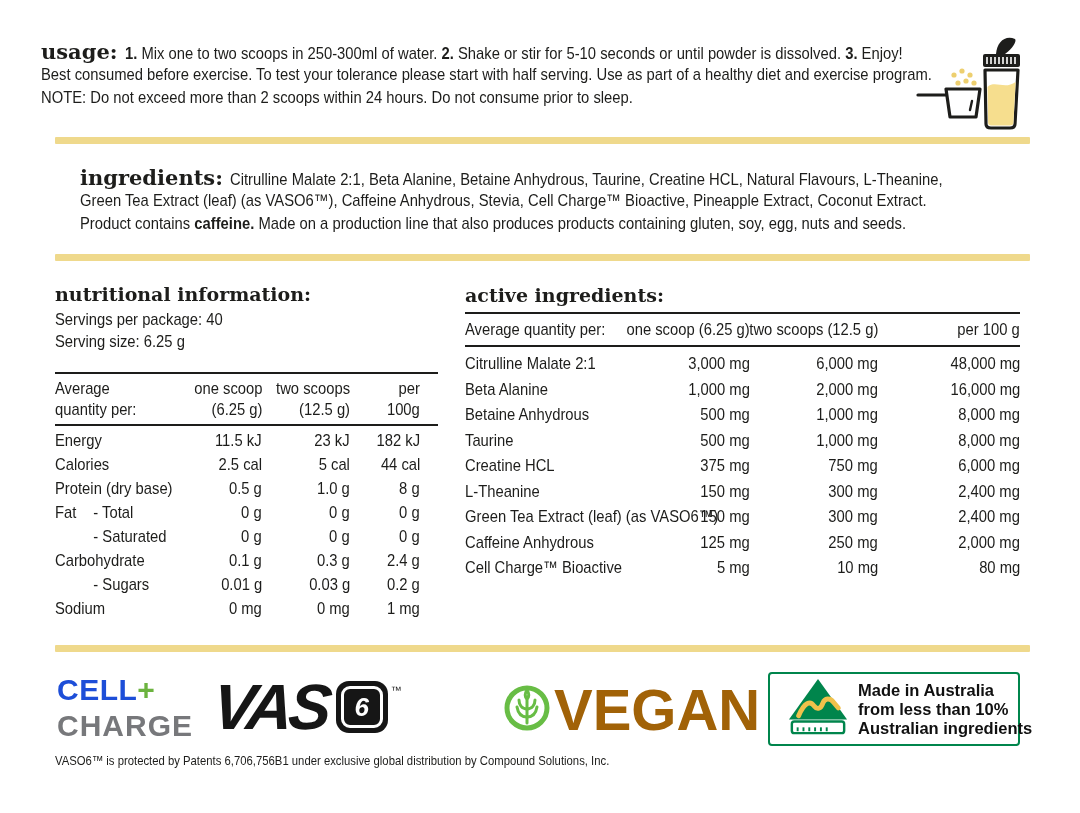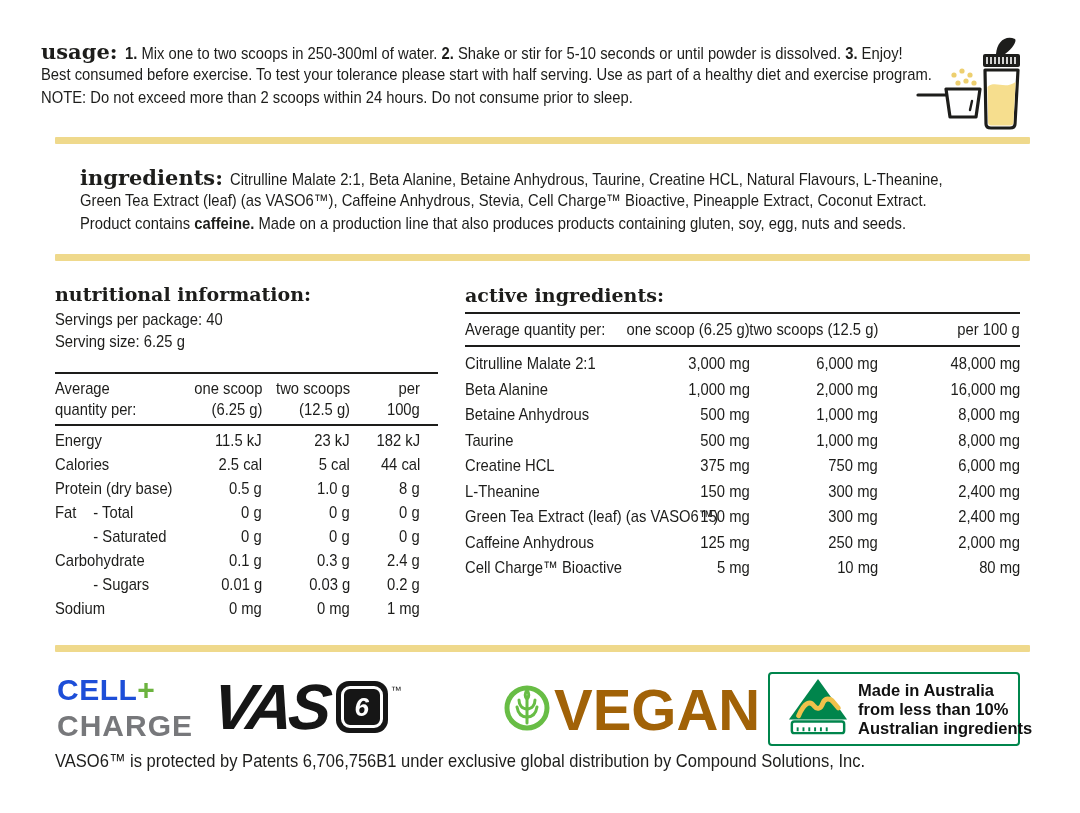--- a/index.html
+++ b/index.html
@@ -64,21 +64,21 @@
   .vsix{border:3px solid #fff;border-radius:9px;width:36px;height:36px;display:flex;align-items:center;
         justify-content:center;color:#fff;font-weight:800;font-style:italic;font-size:26px;}
   .vtm{font-size:11px;color:#161616;margin:-34px 0 0 3px;}
   .vegan{position:absolute;left:503px;top:684px;display:flex;align-items:center;gap:3px;}
   .vegantext{font-size:58px;font-weight:700;color:#a16207;line-height:50px;letter-spacing:0px;}
   .badge{position:absolute;left:768px;top:672px;width:252px;height:74px;box-sizing:border-box;
          border:2.5px solid #00854C;border-radius:4px;background:#fff;display:flex;align-items:center;
          gap:9px;padding:4px 6px 4px 17px;}
   .badgetext{font-weight:700;font-size:16.5px;line-height:19px;color:#101010;white-space:nowrap;}
 
-  .footer{position:absolute;left:55px;top:749px;font-size:19px;height:23px;line-height:23px;white-space:nowrap;}
+  .footer{position:absolute;left:55px;top:749px;font-size:13px;height:23px;line-height:23px;white-space:nowrap;}
 </style>
 </head>
 <body>
 
 <div class="page">
 
   <div class="usage">
     <div class="line">
       <span class="slab">usage:</span><span class="cx"><span class="b">1.</span><span> Mix one to two scoops in 250-300ml of water. </span><span class="b">2.</span><span> Shake or stir for 5-10 seconds or until powder is dissolved. </span><span class="b">3.</span><span> Enjoy!</span></span>
     </div>

